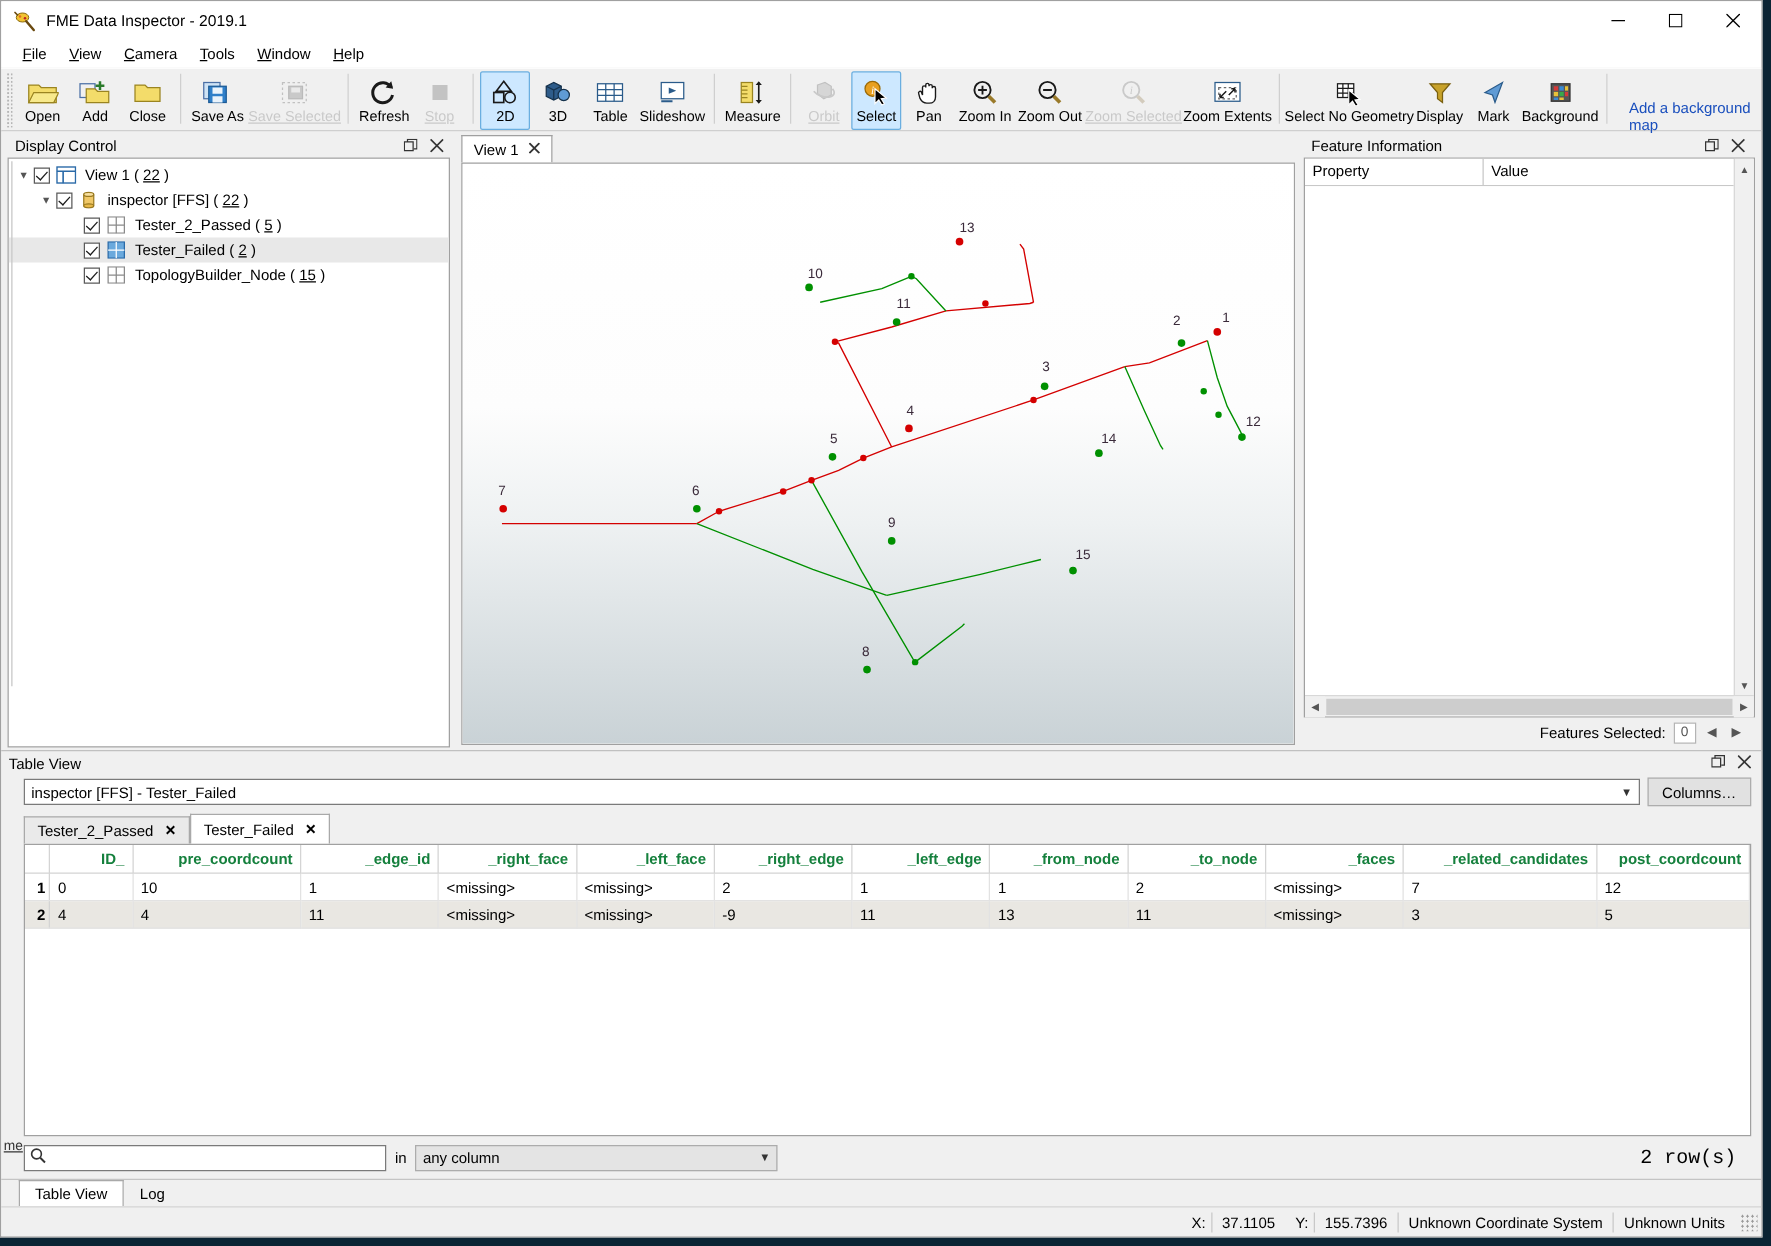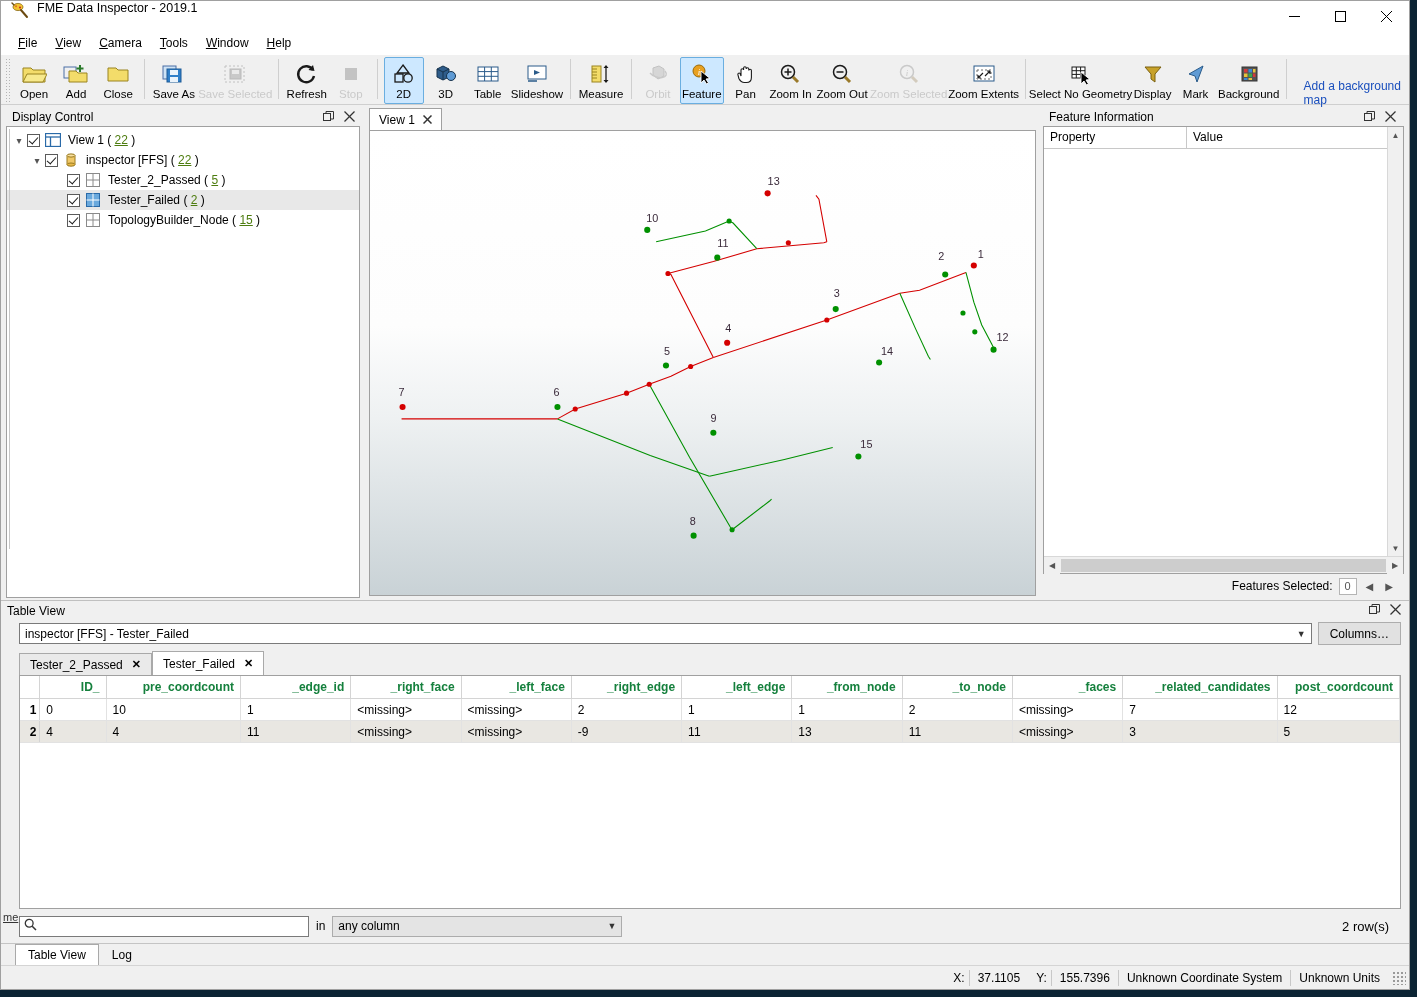--- a/index.html
+++ b/index.html
@@ -15,21 +15,21 @@
     position: absolute; left: 0; top: 0;
     width: 1410px; height: 990px;
     background: #f0f0f0;
     border: 1px solid #a0a0a0;
     display: flex; flex-direction: column;
   }
 
   
   .titlebar {
     height: 31px; background: #ffffff;
-    display: flex; 
+    display: flex; align-items: center;
     flex: 0 0 31px;
   }
   .title-icon {
     width: 18px; height: 18px; margin-left: 10px; margin-right: 8px;
     position: relative;
   }
   .title-text { font-size: 12.5px; color: #000; }
   .win-btns { margin-left: auto; display: flex; height: 31px; }
   .win-btn {
     width: 46px; height: 31px; display: flex;
@@ -65,21 +65,21 @@
     min-width: 40px; height: 47px; margin: 2px 1px;
     display: flex; flex-direction: column; align-items: center;
     justify-content: flex-start; padding: 3px 4px 0 4px;
     border: 1px solid transparent; border-radius: 2px;
     cursor: default;
   }
   .tb-btn.active { background: #cde8ff; border-color: #6aaee0; }
   .tb-btn.disabled { opacity: .45; }
   .tb-ico { height: 26px; display:flex; align-items:center; justify-content:center; }
   .tb-lbl { font-size: 11.5px; color: #000; white-space: nowrap; margin-top: 1px; }
-  .tb-btn.disabled .tb-lbl { color: #9a9a9a; }
+  .tb-btn.disabled .tb-lbl { color: #9a9a9a; text-decoration: underline; }
   .tb-sep { width: 1px; height: 40px; background: #cfcfcf; margin: 4px 5px; }
   .tb-link {
     color: #1a4fbd; font-size: 12px; margin-left: 12px; margin-top: 24px;
     cursor: default;
   }
 
   
   .main {
     flex: 1 1 auto; display: flex; flex-direction: column;
     min-height: 0;
@@ -120,21 +120,21 @@
     width: 13px; height: 13px; border: 1px solid #5a5a5a; background: #fff;
     margin-right: 5px; position: relative; flex: 0 0 13px;
   }
   .cbox.checked::after {
     content: ""; position: absolute; left: 3px; top: 0px;
     width: 4px; height: 8px; border: solid #1a1a1a;
     border-width: 0 1.6px 1.6px 0; transform: rotate(42deg);
   }
   .lyr-ico { width: 16px; height: 14px; margin-right: 7px; flex: 0 0 16px; }
   .tree-lbl { white-space: nowrap; }
-  .cnt-link { color: #4d7c0f; text-decoration: underline; }
+  .cnt-link { color: #000000; text-decoration: underline; }
 
   
   .view-wrap {
     flex: 1 1 auto; display: flex; flex-direction: column; min-width: 0;
     padding-top: 3px;
   }
   .view-tabs { display: flex; height: 22px; align-items: flex-end; padding-left: 6px; }
   .view-tab {
     height: 22px; display: flex; align-items: center; gap: 8px;
     padding: 0 9px; font-size: 12px; background: #fff;
@@ -250,21 +250,21 @@
   }
   .search-box {
     width: 290px; height: 21px; background: #fff; border: 1px solid #7a7a7a;
     display: flex; align-items: center; padding-left: 4px; gap: 4px;
   }
   .search-in { font-size: 12px; }
   .col-combo {
     width: 290px; height: 21px; background: #e4e4e4; border: 1px solid #acacac;
     display: flex; align-items: center; padding-left: 5px; font-size: 12px;
   }
-  .rowcount { margin-left: auto; font-size: 13px; padding-right: 10px; }
+  .rowcount { margin-left: auto; font-size: 16px; padding-right: 10px; font-family: Liberation Mono, monospace; }
   .bottom-tabs {
     display: flex; align-items: flex-end; height: 22px;
     border-top: 1px solid #c4c4c4; padding-left: 14px;
   }
   .btab {
     height: 21px; padding: 0 12px; font-size: 12px;
     display: flex; align-items: center; cursor: default;
     border: 1px solid transparent; border-bottom: none;
   }
   .btab.active { background: #fff; border-color: #a9a9a9; }
@@ -492,21 +492,21 @@
     </div>
 
     <div class="tb-btn active">
       <span class="tb-ico">
         <svg width="24" height="22" viewBox="0 0 24 22">
           <circle cx="9" cy="8" r="6" fill="#e8a020" stroke="#9a6a08"></circle>
           <text x="9" y="12" font-size="9" font-family="serif" font-style="italic" text-anchor="middle" fill="#fff">i</text>
           <path d="M11 8 L11 20 L14 17 L16.5 21 L18.5 20 L16 16 L20 15.5 Z" fill="#000" stroke="#fff" stroke-width="0.9"></path>
         </svg>
       </span>
-      <span class="tb-lbl">Feature</span>
+      <span class="tb-lbl">Select</span>
     </div>
 
     <div class="tb-btn">
       <span class="tb-ico">
         <svg width="22" height="22" viewBox="0 0 22 22">
           <path d="M6 13 V7 a1.3 1.3 0 0 1 2.6 0 V5 a1.3 1.3 0 0 1 2.6 0 V6 a1.3 1.3 0 0 1 2.6 0 V7.5 a1.3 1.3 0 0 1 2.6 0 v7 c0 3-2 5-5 5 h-2 c-3 0-4.5-2-5.5-4 L3 12 a1.3 1.3 0 0 1 2-1.6 Z" fill="#fff" stroke="#1a1a1a" stroke-width="1.1"></path>
         </svg>
       </span>
       <span class="tb-lbl">Pan</span>
     </div>

